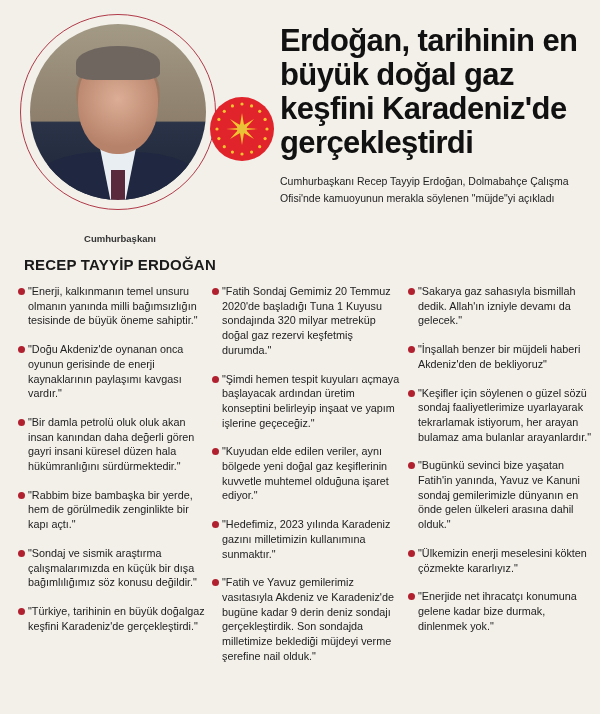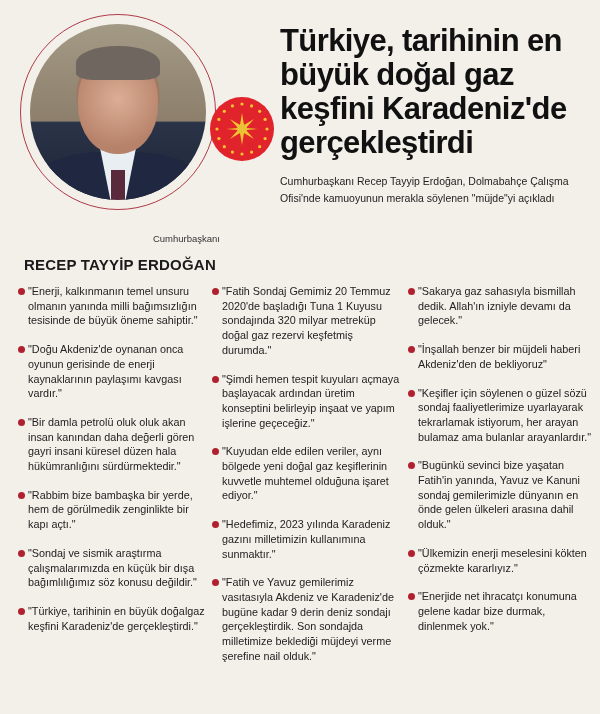--- a/index.html
+++ b/index.html
@@ -44,21 +44,21 @@
     position: absolute; left: 81px; top: 146px; width: 14px; height: 40px;
     background: #5a2a3c;
   }
   .seal {
     position: absolute; left: 190px; top: 83px; width: 64px; height: 64px;
     border-radius: 50%; background: #e1232b;
   }
   .seal svg { position: absolute; left: 0; top: 0; }
   .caption-role {
     position: absolute; left: 20px; top: 233px; width: 200px;
-    text-align: right; font-size: 9.5px; color: #333;
+    text-align: center; font-size: 9.5px; color: #333; font-weight: bold;
   }
   .caption-name {
     position: absolute; left: 20px; top: 256px; width: 200px;
     text-align: center; font-size: 15px; font-weight: bold; letter-spacing: 0.2px;
   }
   .headline {
     position: absolute; left: 280px; top: 24px; width: 320px;
     font-size: 31px; line-height: 34px; font-weight: bold; color: #111;
     letter-spacing: -0.6px; margin: 0;
   }
@@ -118,21 +118,21 @@
           <circle cx="14.3" cy="14.3" r="1.6"></circle>
         <circle cx="22.4" cy="8.9" r="1.6"></circle>
       </g>
     </svg>
   </div>
 </div>
 
 <div class="caption-role">Cumhurbaşkanı</div>
 <div class="caption-name">RECEP TAYYİP ERDOĞAN</div>
 
-<h1 class="headline">Türkiye, tarihinin en büyük doğal gaz keşfini Karadeniz'de gerçekleştirdi</h1>
+<h1 class="headline">Erdoğan, tarihinin en büyük doğal gaz keşfini Karadeniz'de gerçekleştirdi</h1>
 <p class="subhead">Cumhurbaşkanı Recep Tayyip Erdoğan, Dolmabahçe Çalışma Ofisi'nde kamuoyunun merakla söylenen "müjde"yi açıkladı</p>
 
 <div class="columns">
   <div class="col">
     <div class="quote"><span class="bullet"></span><span>"Enerji, kalkınmanın temel unsuru olmanın yanında milli bağımsızlığın tesisinde de büyük öneme sahiptir."</span></div>
     <div class="quote"><span class="bullet"></span><span>"Doğu Akdeniz'de oynanan onca oyunun gerisinde de enerji kaynaklarının paylaşımı kavgası vardır."</span></div>
     <div class="quote"><span class="bullet"></span><span>"Bir damla petrolü oluk oluk akan insan kanından daha değerli gören gayri insani küresel düzen hala hükümranlığını sürdürmektedir."</span></div>
     <div class="quote"><span class="bullet"></span><span>"Rabbim bize bambaşka bir yerde, hem de görülmedik zenginlikte bir kapı açtı."</span></div>
     <div class="quote"><span class="bullet"></span><span>"Sondaj ve sismik araştırma çalışmalarımızda en küçük bir dışa bağımlılığımız söz konusu değildir."</span></div>
     <div class="quote"><span class="bullet"></span><span>"Türkiye, tarihinin en büyük doğalgaz keşfini Karadeniz'de gerçekleştirdi."</span></div>

